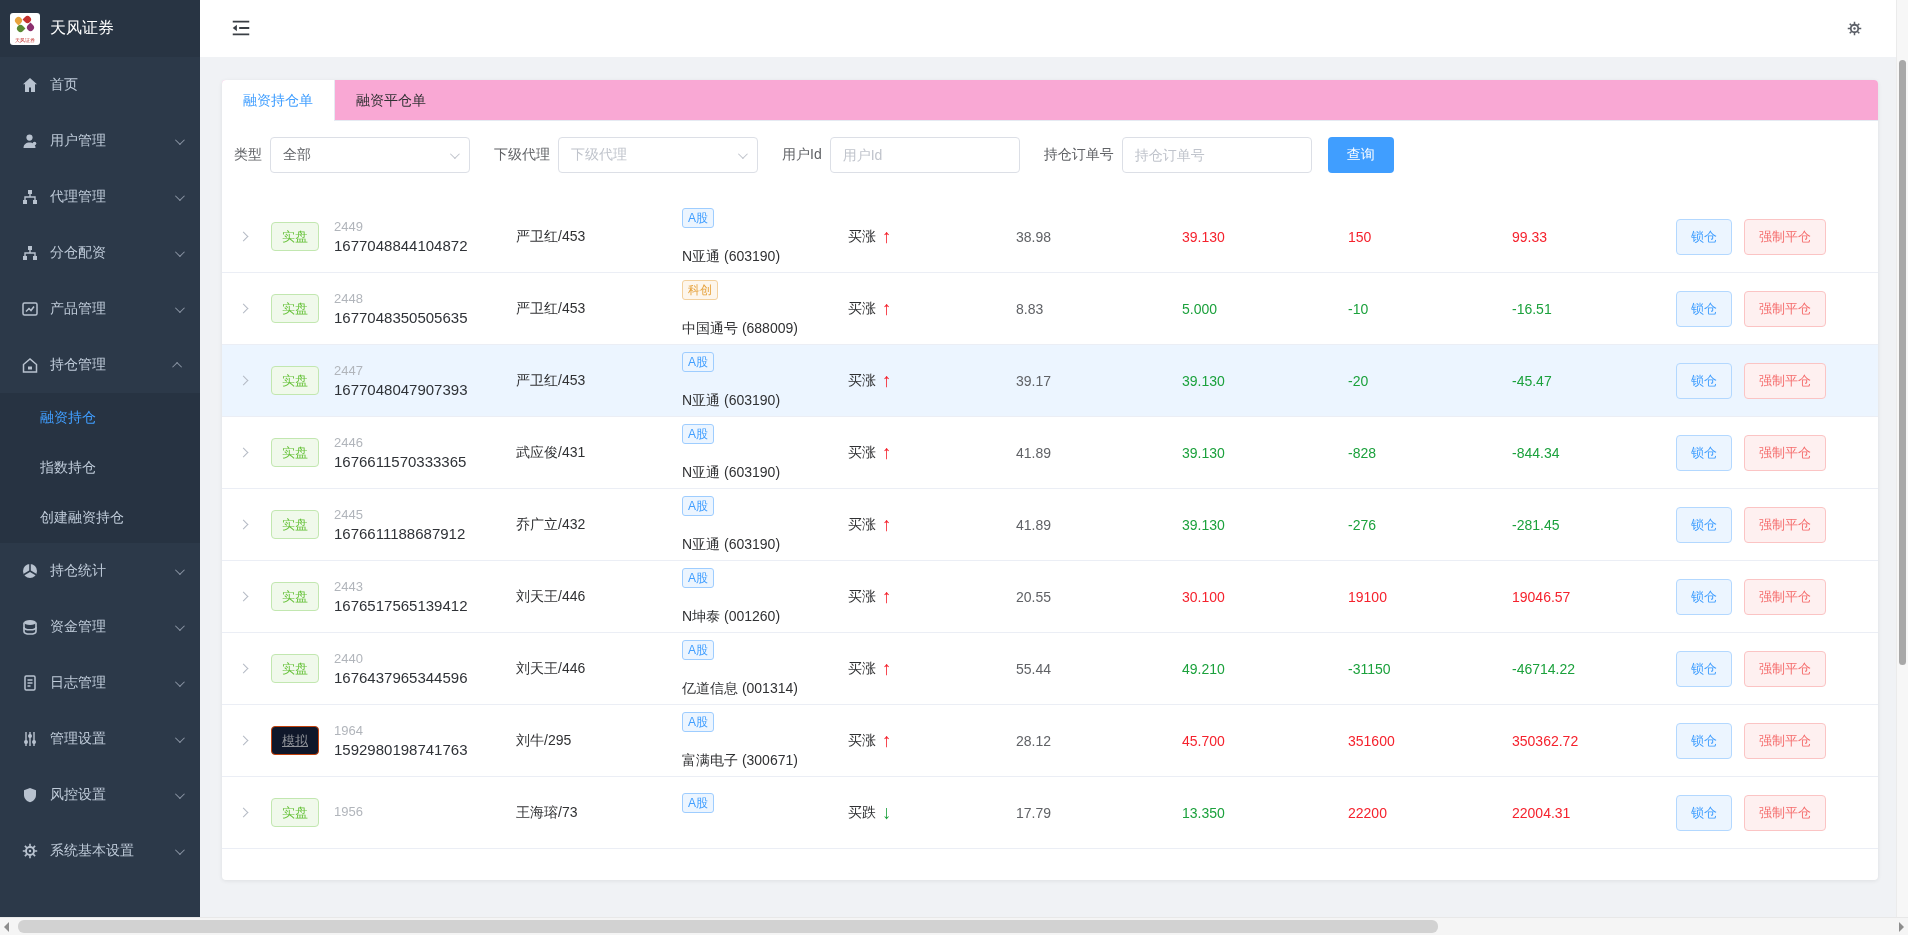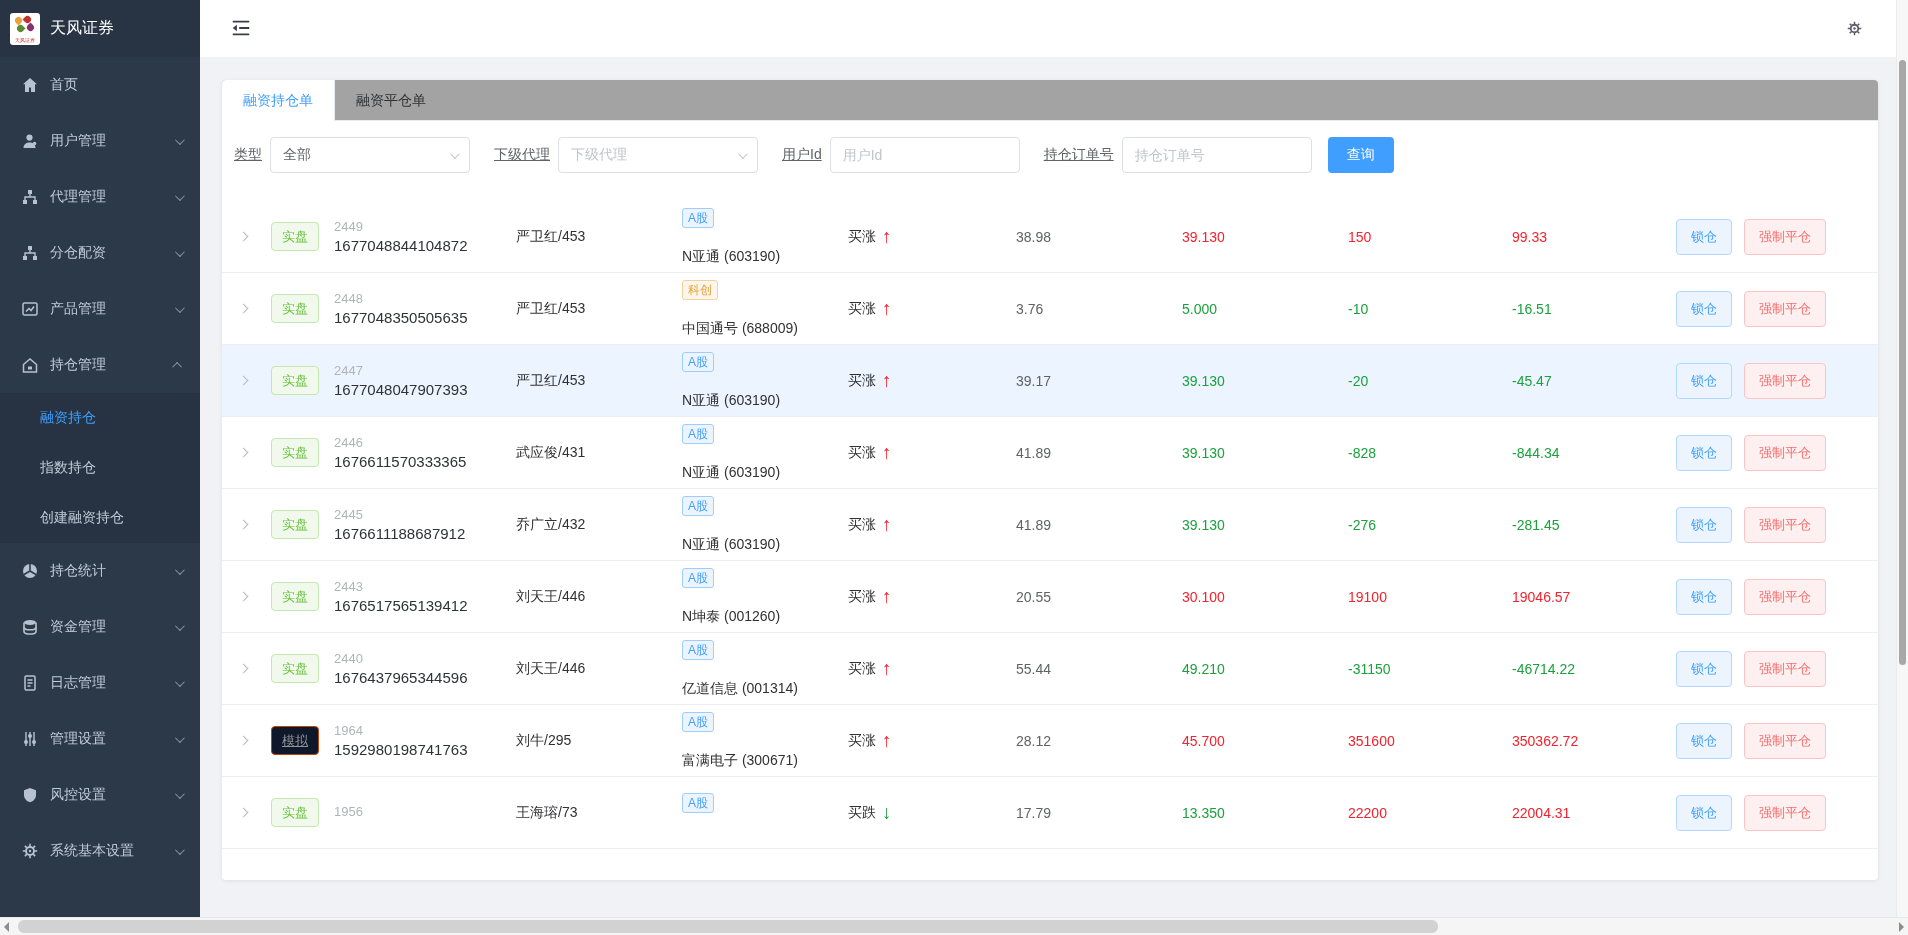--- a/index.html
+++ b/index.html
@@ -27,27 +27,27 @@
   .chev.down { display:inline-block; transform:rotate(45deg) translateY(-2px); }
   .chev.up { display:inline-block; transform:rotate(-135deg) translateY(-2px); }
 
   
   .topbar { position:absolute; left:200px; top:0; right:0; height:57px; background:#fff; z-index:3; }
   .fold-btn { position:absolute; left:30px; top:17px; width:22px; height:22px; color:#3a3f45; cursor:pointer; }
   .gear-btn { position:absolute; right:46px; top:21px; width:15px; height:15px; color:#5a5e66; cursor:pointer; }
 
   
   .card { position:absolute; left:222px; top:80px; width:1656px; height:800px; background:#fff; border-radius:4px; box-shadow:0 1px 4px rgba(0,0,0,.08); overflow:hidden; }
-  .tabbar { display:flex; background:#a3a3a3; border-bottom:1px solid #e6eaf2; height:41px; }
+  .tabbar { display:flex; background:#f9a8d4; border-bottom:1px solid #e6eaf2; height:41px; }
   .tab { height:41px; line-height:40px; padding:0 21px; color:#303133; cursor:pointer; border-right:1px solid transparent; }
   .tab.active { background:#fff; color:#409eff; border-right:1px solid #e6eaf2; }
 
   
   .filters { display:flex; align-items:center; height:80px; padding:14px 0 26px 12px; }
-  .flabel { color:#606266; margin:0 8px 0 0; white-space:nowrap;text-decoration:underline; }
+  .flabel { color:#606266; margin:0 8px 0 0; white-space:nowrap; }
   .gap { width:24px; flex:0 0 auto; }
   .gap-s { width:16px; flex:0 0 auto; }
   .sel, .inp { height:36px; border:1px solid #dcdfe6; border-radius:4px; background:#fff; display:flex; align-items:center; padding:0 12px; color:#606266; }
   .sel { justify-content:space-between; cursor:pointer; }
   .sel .ph { color:#c0c4cc; }
   .sel-chev { width:7px; height:7px; border-right:1.2px solid #c0c4cc; border-bottom:1.2px solid #c0c4cc; transform:rotate(45deg) translateY(-2px); }
   .w200 { width:200px; } .w190 { width:190px; }
   input.inp { outline:none; font-size:14px; font-family:inherit; }
   input.inp::placeholder { color:#c0c4cc; }
   .btn-search { height:36px; padding:0 19px; background:#409eff; color:#fff; border:none; border-radius:4px; font-size:14px; cursor:pointer; }
@@ -373,21 +373,21 @@
           </div>
           <div class="c c-user">严卫红/453</div>
           <div class="c c-stock">
             <span class="mbadge orange">科创</span>
             <span class="sname">中国通号 (688009)</span>
           </div>
           <div class="c c-dir">
             <span>买涨</span>
             <span class="darr red">↑</span>
           </div>
-          <div class="c">3.76</div>
+          <div class="c">8.83</div>
           <div class="c"><span class=" green">5.000</span></div>
           <div class="c"><span class=" green">-10</span></div>
           <div class="c"><span class=" green">-16.51</span></div>
           <div class="c c-ops">
             <button class="btn-lock">锁仓</button>
             <button class="btn-force">强制平仓</button>
           </div>
         </div>
 
         <div class="grid trow hl">

